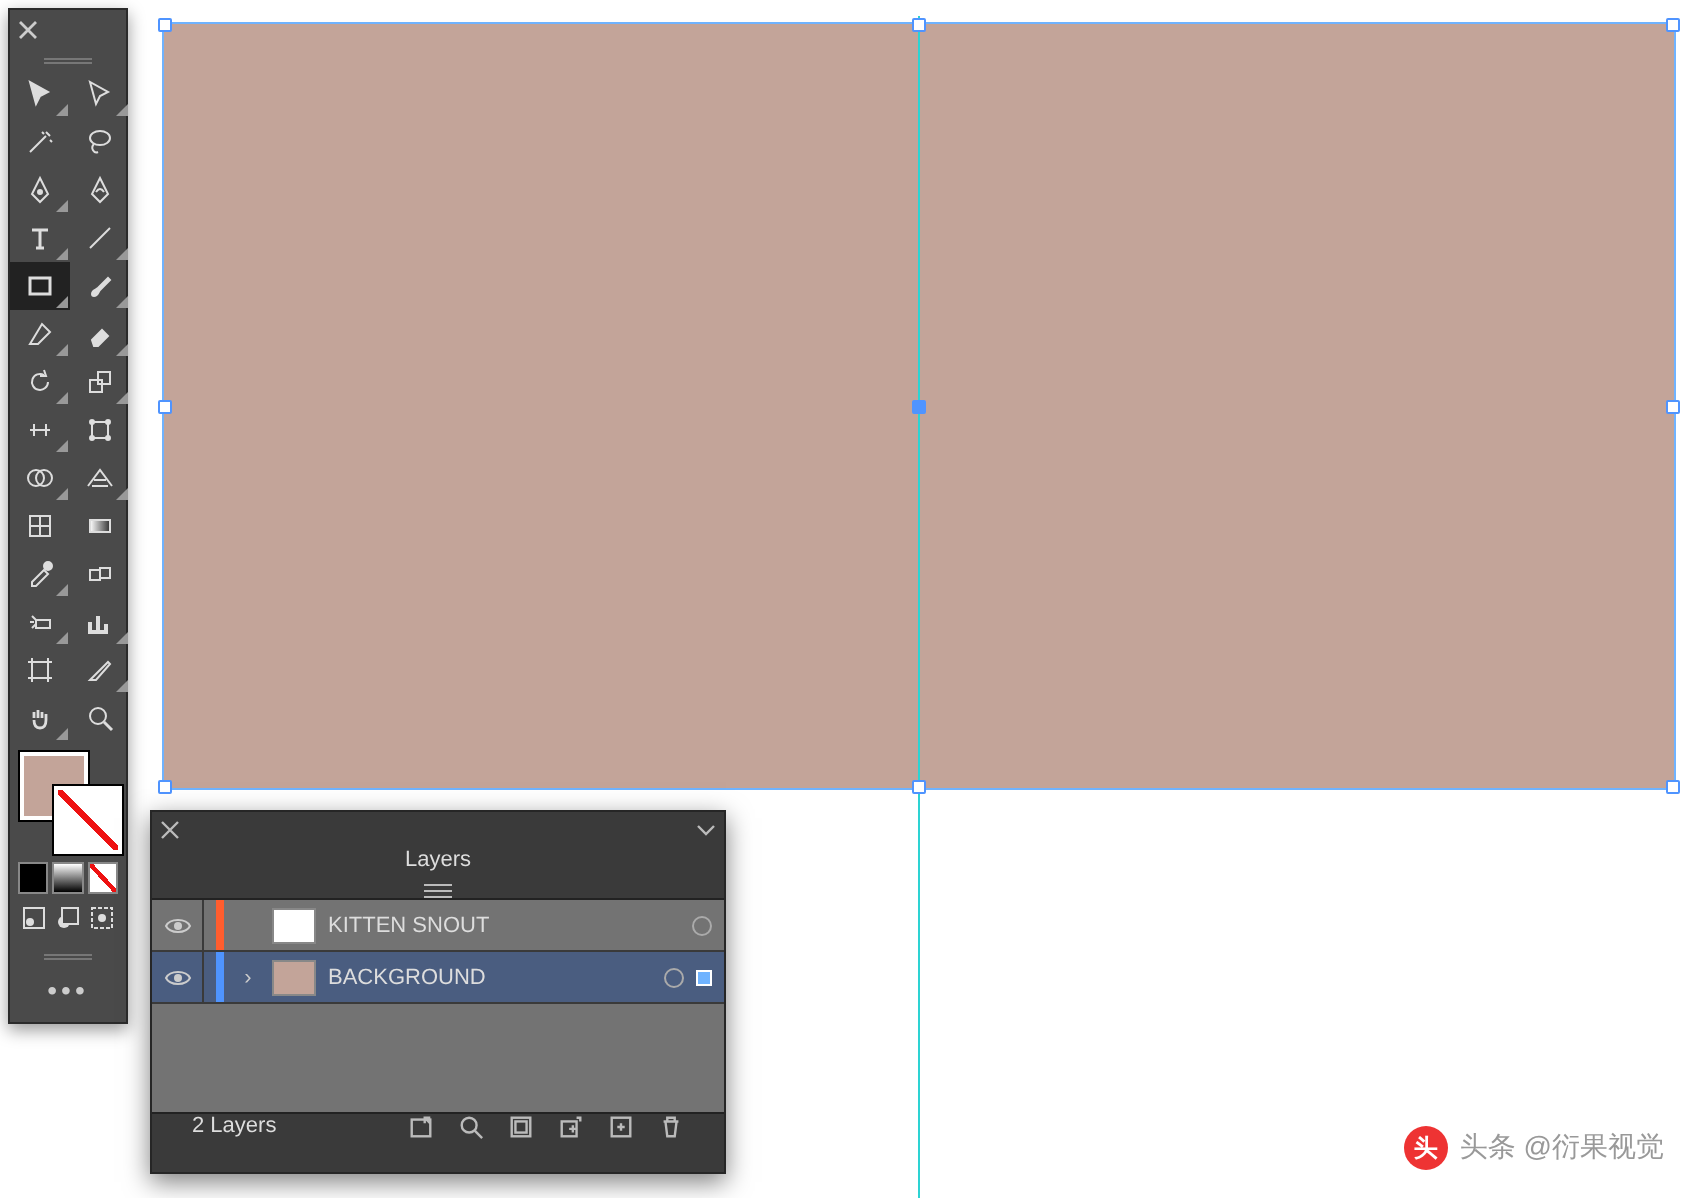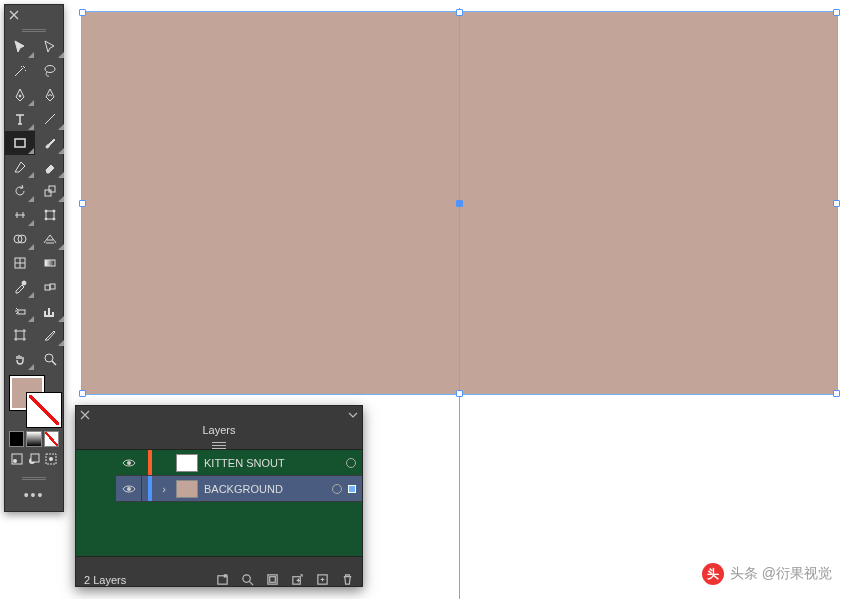--- a/index.html
+++ b/index.html
@@ -80,32 +80,32 @@
   .layers {
     position: absolute; left: 75px; top: 405px; width: 288px; height: 182px;
     background:#4a4a4a; border:1px solid #262626; box-shadow:0 4px 12px rgba(0,0,0,.5);
     color:#ddd; font-size:11px; display:flex; flex-direction:column;
   }
   .layers-top { height:18px; display:flex; align-items:center; justify-content:space-between; padding:0 4px; background:#3a3a3a;}
   .layers-top svg{width:10px;height:10px;stroke:#bbb;}
   .layers-tabs{ height:26px; display:flex; align-items:center; justify-content:space-between; padding:0 6px; background:#3a3a3a; border-bottom:1px solid #222;flex-direction:column;}
   .hamburger{ display:flex; flex-direction:column; gap:2px;}
   .hamburger span{width:14px;height:1px;background:#bbb;}
-  .layers-body{ flex:1; background:#14532d; overflow:hidden;padding-left:40px;}
+  .layers-body{ flex:1; background:#737373; overflow:hidden;}
   .layer-row{ height:26px; display:flex; align-items:center; border-bottom:1px solid #3a3a3a; gap:6px; padding-right:6px;}
   .layer-row.sel{ background:#4a5d80; }
   .vis-cell{ width:26px; height:100%; display:flex; align-items:center; justify-content:center; border-right:1px solid #3a3a3a;}
   .vis-cell svg{width:14px;height:10px;fill:#ccc;}
   .color-strip{ width:4px; height:100%; }
   .expand{ width:12px; color:#ccc; text-align:center;}
   .thumb{ width:22px; height:18px; border:1px solid #888;}
   .lname{ flex:1; }
   .target{ width:10px;height:10px;border:1px solid #aaa;border-radius:50%;}
   .selmark{ width:8px;height:8px;background:#6fb3ff;border:1px solid #fff;}
-  .layers-footer{ height:30px; border-top:1px solid #222; display:flex; align-items:flex-end; justify-content:space-between; padding:0 8px; background:#3a3a3a;}
+  .layers-footer{ height:30px; border-top:1px solid #222; display:flex; align-items:flex-start; justify-content:space-between; padding:0 20px; background:#3a3a3a;}
   .footer-icons{ display:flex; gap:12px; align-items:center;}
   .footer-icons svg{ width:13px; height:13px; fill:none; stroke:#bbb; stroke-width:1.3;}
   .watermark{
     position:absolute; right:18px; bottom:14px; color:#999; font-size:14px;
     display:flex; align-items:center; gap:6px;
   }
   .watermark .logo{
     width:22px;height:22px;border-radius:50%;background:#e33;display:flex;align-items:center;justify-content:center;color:#fff;font-size:12px;font-weight:bold;
   }
 </style>

